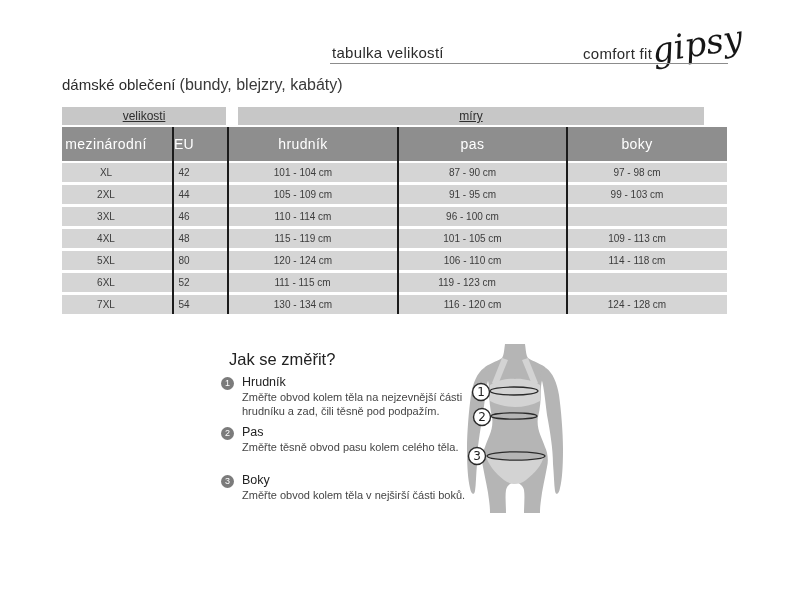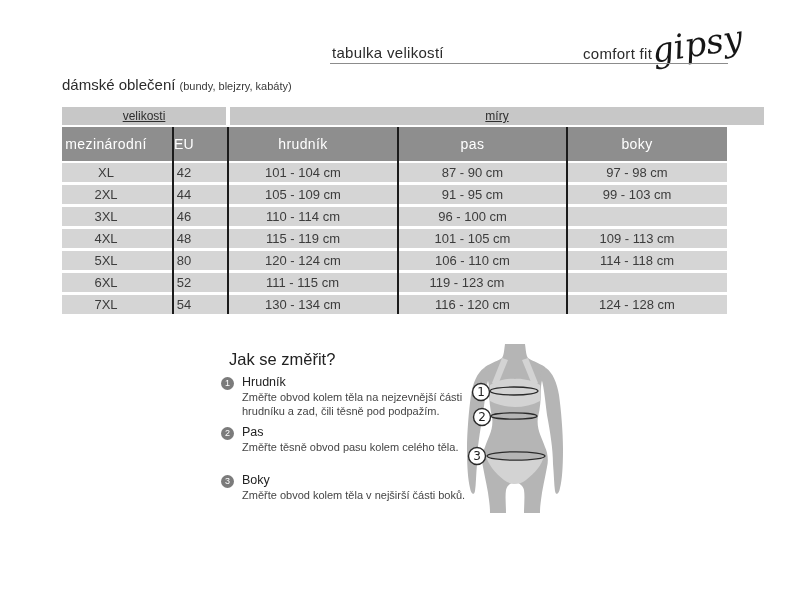--- a/index.html
+++ b/index.html
@@ -8,34 +8,34 @@
 
   
   .hdr-title{position:absolute;left:332px;top:44px;font-size:15px;letter-spacing:.3px;color:var(--text_dark);}
   .hdr-fit{position:absolute;left:583px;top:45px;width:72px;text-align:left;font-size:15px;letter-spacing:.3px;color:var(--text_dark);}
   .hdr-rule{position:absolute;left:330px;top:63px;width:398px;height:1px;background:var(--rule_gray);}
   .logo{position:absolute;left:650px;top:14px;width:92px;height:66px;overflow:visible;}
   .logo text{font-family:"DejaVu Serif",serif;font-style:italic;font-size:34px;fill:#161616;}
 
   
   .subtitle{position:absolute;left:62px;top:76px;font-size:15px;color:var(--text_dark);}
-  .subtitle .note{font-size:11px;color:#3a3a3a;}
+  .subtitle .note{font-size:16px;color:#3a3a3a;}
 
   
   .table{position:absolute;left:62px;top:107px;width:665px;height:207px;}
   .grow{position:absolute;left:0;top:0;height:18px;width:665px;}
   .gcell{position:absolute;top:0;height:18px;background:var(--table_group_bg);
          font-size:12px;line-height:18px;text-align:center;color:#2e2e2e;text-decoration:underline;}
   .g0{left:0;width:164px;}
-  .g1{left:168px;width:534px;}
+  .g1{left:176px;width:466px;}
   .colrow{position:absolute;left:0;top:20px;height:34px;width:665px;background:var(--table_header_bg);display:flex;}
   .colrow .cell{color:#fff;font-size:14px;line-height:34px;letter-spacing:.4px;}
   .rows{position:absolute;left:0;top:56px;width:665px;}
   .drow{display:flex;height:19px;margin-bottom:3px;background:var(--table_row_bg);}
-  .drow .cell{font-size:13px;line-height:19px;color:#3c3c3c;}
+  .drow .cell{font-size:10px;line-height:19px;color:#3c3c3c;}
   .cell{text-align:center;overflow:hidden;white-space:nowrap;}
   .c0{width:88px;} .c1{width:68px;} .c2{width:170px;} .c3{width:169px;} .c4{width:160px;}
   .vline{position:absolute;top:20px;height:187px;width:2px;background:var(--divider_black);z-index:3;}
   .v0{left:110px;} .v1{left:165px;} .v2{left:335px;} .v3{left:504px;}
 
   
   .howto{position:absolute;left:221px;top:342px;width:250px;height:170px;}
   .howto h2{margin:8px;font-size:16.5px;font-weight:500;color:#222;}
   .hitem{position:absolute;left:0;display:flex;}
   .it0{top:33px;} .it1{top:83px;} .it2{top:131px;}

